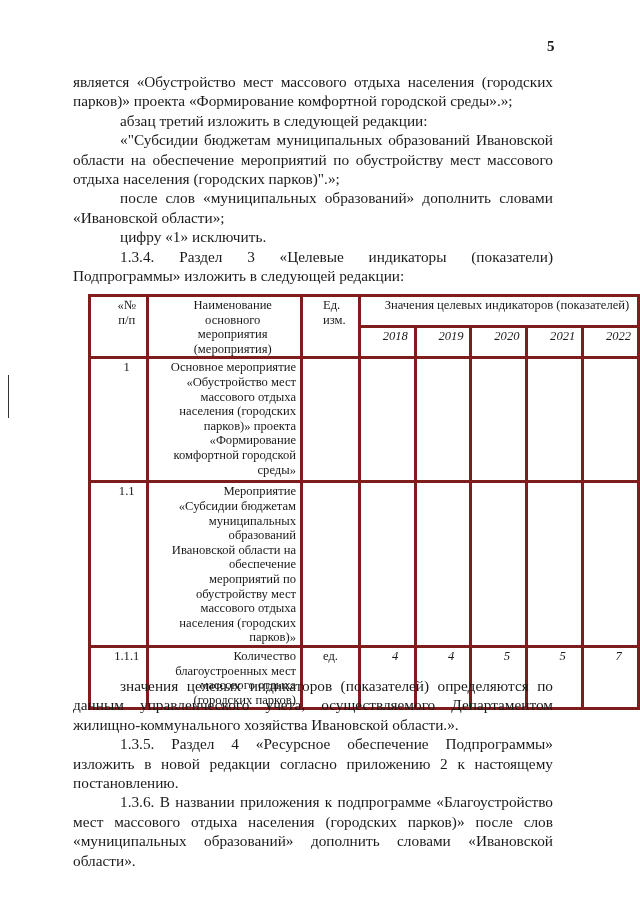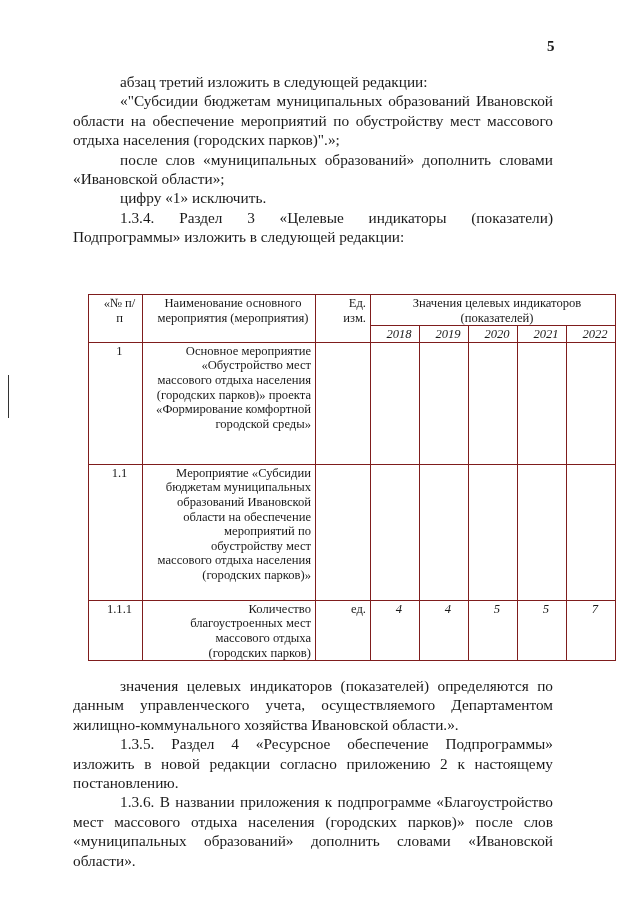--- a/index.html
+++ b/index.html
@@ -25,40 +25,41 @@
     #block-top { top: 72px; }
     #block-bottom { top: 676px; }
 
     table.indicators {
       position: absolute; left: 88px; top: 294px;
       border-collapse: collapse;
       font-size: 12.6px; line-height: 14.6px;
       table-layout: fixed;
     }
     table.indicators td {
-      border: 1px solid #7f1d1d;
+      border: 3px solid #7f1d1d;
       vertical-align: top;
-      padding: 1px 4px 0 12px;
+      padding: 1px 4px 0 20px;
     }
     .c-num { width: 37px; text-align: center; }
     .c-name { width: 156px; text-align: right; }
-    .c-unit { width: 38px; text-align: right; }
+    .c-unit { width: 38px; text-align: left; }
     .c-year { width: 32px; text-align: center; font-style: italic; }
     .hdr-center { text-align: center; }
     .row-h-1 td { height: 120px; }
     .row-h-11 td { height: 134px; }
     .row-h-111 td { height: 58px; }
   </style>
 </head>
 <body>
 
 <div class="page-number">5</div>
 <div class="margin-mark"></div>
 
 <div id="block-top" class="body-text">
+  <p class="p">является «Обустройство мест массового отдыха населения (городских парков)» проекта «Формирование комфортной городской среды».»;</p>
   <p class="p indent">абзац третий изложить в следующей редакции:</p>
   <p class="p indent">«"Субсидии бюджетам муниципальных образований Ивановской области на обеспечение мероприятий по обустройству мест массового отдыха населения (городских парков)".»;</p>
   <p class="p indent">после слов «муниципальных образований» дополнить словами «Ивановской области»;</p>
   <p class="p indent">цифру «1» исключить.</p>
   <p class="p indent">1.3.4. Раздел 3 «Целевые индикаторы (показатели) Подпрограммы» изложить в следующей редакции:</p>
 </div>
 
 <table class="indicators">
   <tbody>
       <tr>

